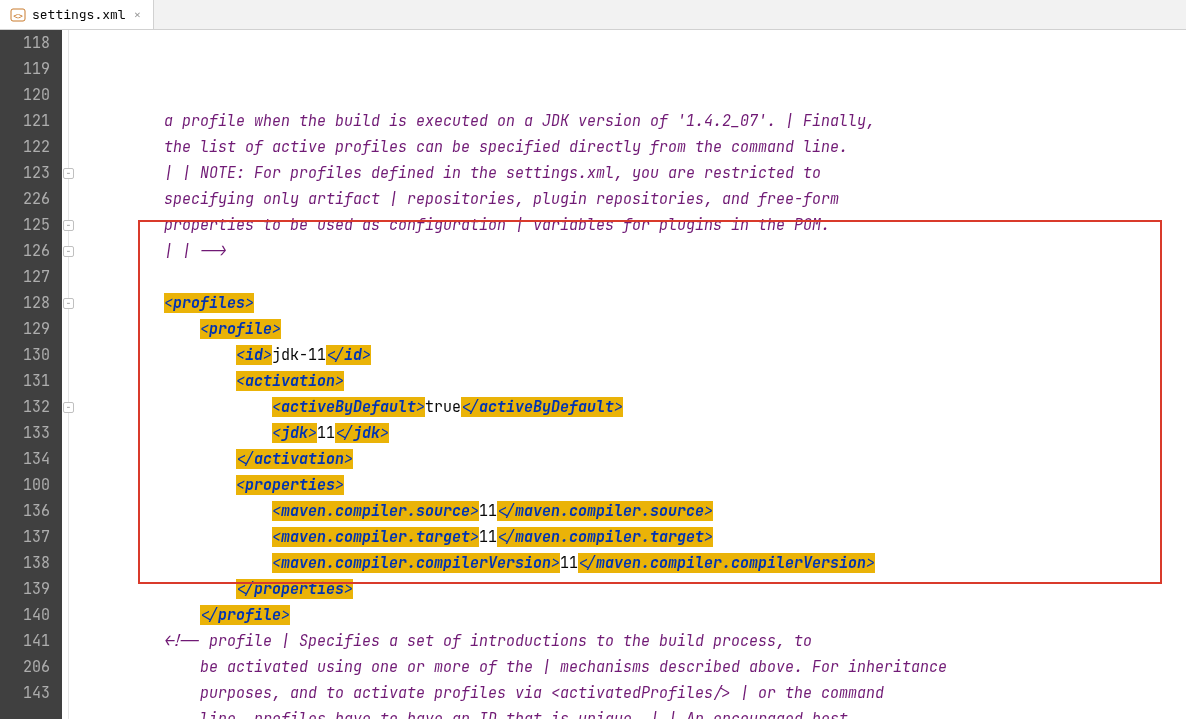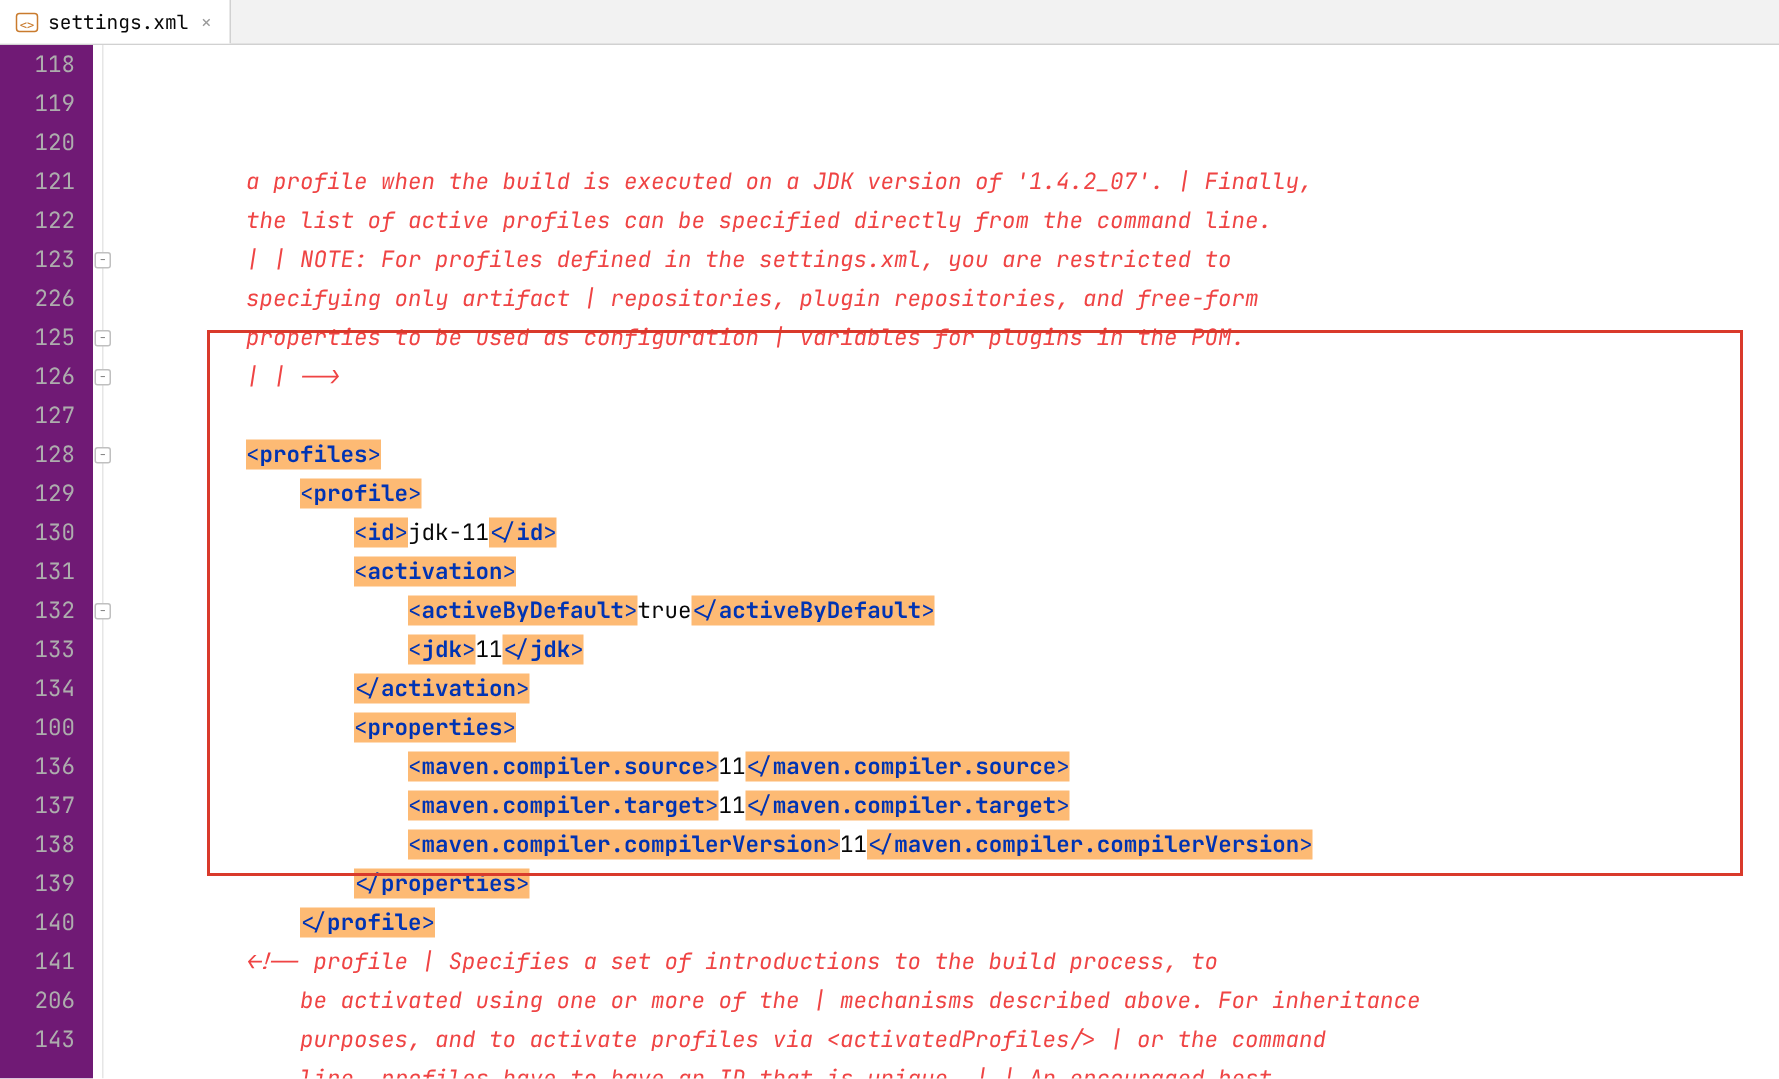--- a/index.html
+++ b/index.html
@@ -40,21 +40,21 @@
     cursor: pointer;
   }
   .editor {
     display: flex;
     height: calc(719px - 30px);
     font-size: 15px;
     line-height: 26px;
   }
   .gutter {
     width: 62px;
-    background: #701a75;
+    background: #404040;
     text-align: right;
     color: #adadad;
     padding-right: 12px;
     user-select: none;
     border-right: none;
   }
   .fold-col {
     width: 24px;
     position: relative;
   }
@@ -78,25 +78,25 @@
     cursor: pointer;
   }
   .code {
     flex: 1;
     position: relative;
     white-space: pre;
     padding-left: 6px;
   }
   .code-line { height: 26px; }
   .gutter-line { height: 26px; }
-  .cmt { color: #ef4444; font-style: italic; }
+  .cmt { color: #701a75; font-style: italic; }
   .tagp { color: #0033b3; }
   .tagn { color: #0033b3; font-weight: 600; }
   .txt { color: #080808; text-align: right; }
-  .tagbg { background: #fdba74; }
+  .tagbg { background: #eab308; font-style: italic; }
   .highlight-box {
     position: absolute;
     border: 2px solid #d93a2b;
     pointer-events: none;
   }
 </style>
 </head>
 <body>
 
 <div class="tab-bar">

